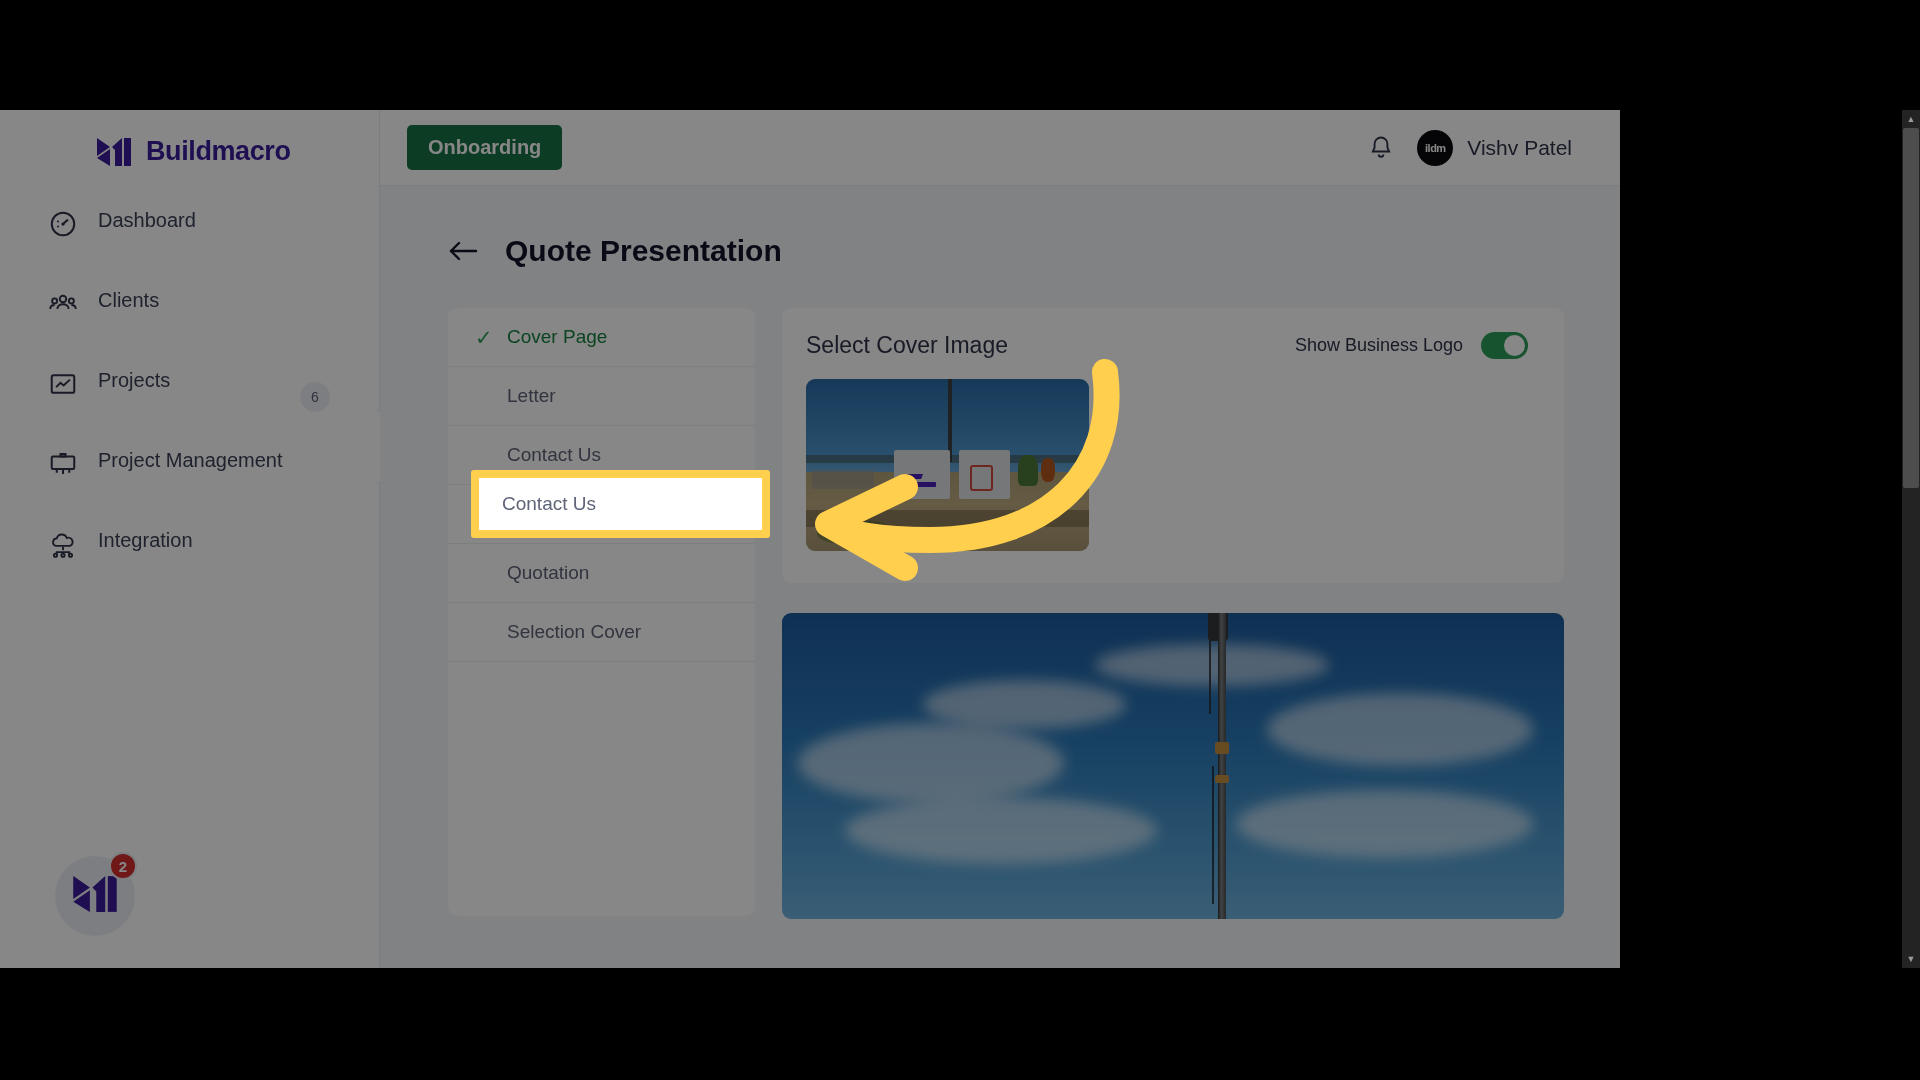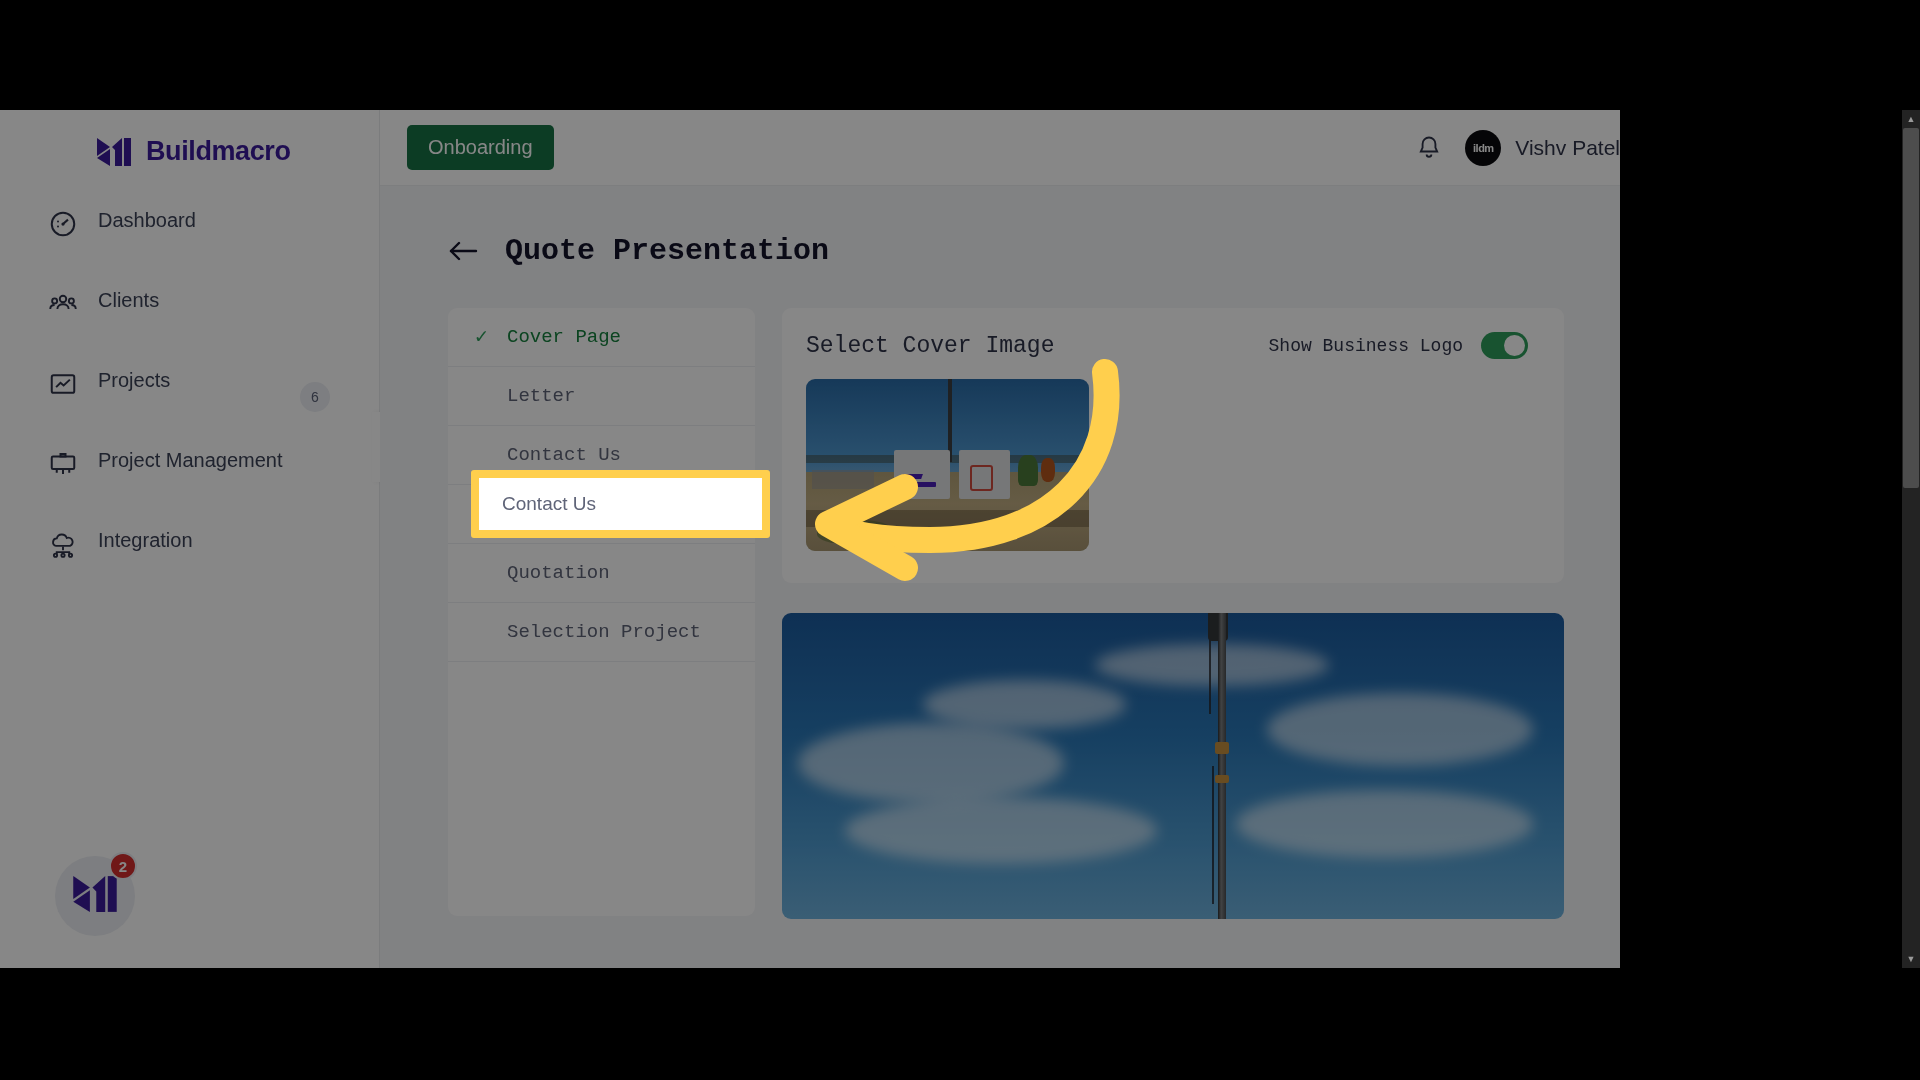--- a/index.html
+++ b/index.html
@@ -76,45 +76,44 @@
   
   #topbar {
     position: absolute; left: 380px; top: 0; right: 0; height: 76px;
     background: #ffffff;
     display: flex; align-items: center;
     border-bottom: 1px solid #eceef0;
   }
   .onboarding-btn {
     margin-left: 27px;
     background: #177245; color: #ffffff;
-    font-size: 20px; font-weight: 400;
+    font-size: 20px; font-weight: 700;
     padding: 11px 21px; border: none; border-radius: 5px;
     cursor: pointer;
   }
   .topbar-right {
-    margin-left: auto; 
+    margin-left: auto; margin-right: 48px;
     display: flex; align-items: center; gap: 22px;
   }
   .bell { width: 28px; height: 30px; cursor: pointer; color: #2f3349; }
   .user-chip { display: flex; align-items: center; gap: 14px; cursor: pointer; }
   .avatar {
     width: 36px; height: 36px; border-radius: 50%;
     background: #0b0b0f; color: #ffffff;
     font-size: 11px; font-weight: 700; letter-spacing: -0.5px;
     display: flex; align-items: center; justify-content: center;
     overflow: hidden;
   }
   .user-name { font-size: 21px; color: #2f3349; white-space: nowrap; }
 
   
   #content {
     position: absolute; left: 380px; top: 76px; right: 0; bottom: 0;
     background: #f4f5f7;
     padding: 48px 56px 16px 68px;
-    font-family: Liberation Mono, monospace;
   }
   .page-head { display: flex; align-items: center; gap: 27px; margin-bottom: 40px; }
   .back-arrow { width: 30px; height: 26px; cursor: pointer; color: #14142b; }
   .page-title { font-size: 30px; font-weight: 700; color: #14142b; }
 
   .panels { display: flex; gap: 27px; align-items: flex-start; }
 
   .steps-card {
     width: 307px; flex: 0 0 307px;
     background: #ffffff; border-radius: 9px;
@@ -434,21 +433,21 @@
           <div class="step">
             <span class="spacer"></span>
             <span class="step-label">Terms Conditions</span>
           </div>
           <div class="step">
             <span class="spacer"></span>
             <span class="step-label">Quotation</span>
           </div>
           <div class="step">
             <span class="spacer"></span>
-            <span class="step-label">Selection Project</span>
+            <span class="step-label">Selection Cover</span>
           </div>
         </div>
 
         <div class="right-col">
 
           <section class="cover-card">
             <div class="cover-head">
               <span class="cover-title">Select Cover Image</span>
               <div class="logo-toggle-wrap">
                 <span class="logo-toggle-label">Show Business Logo</span>

